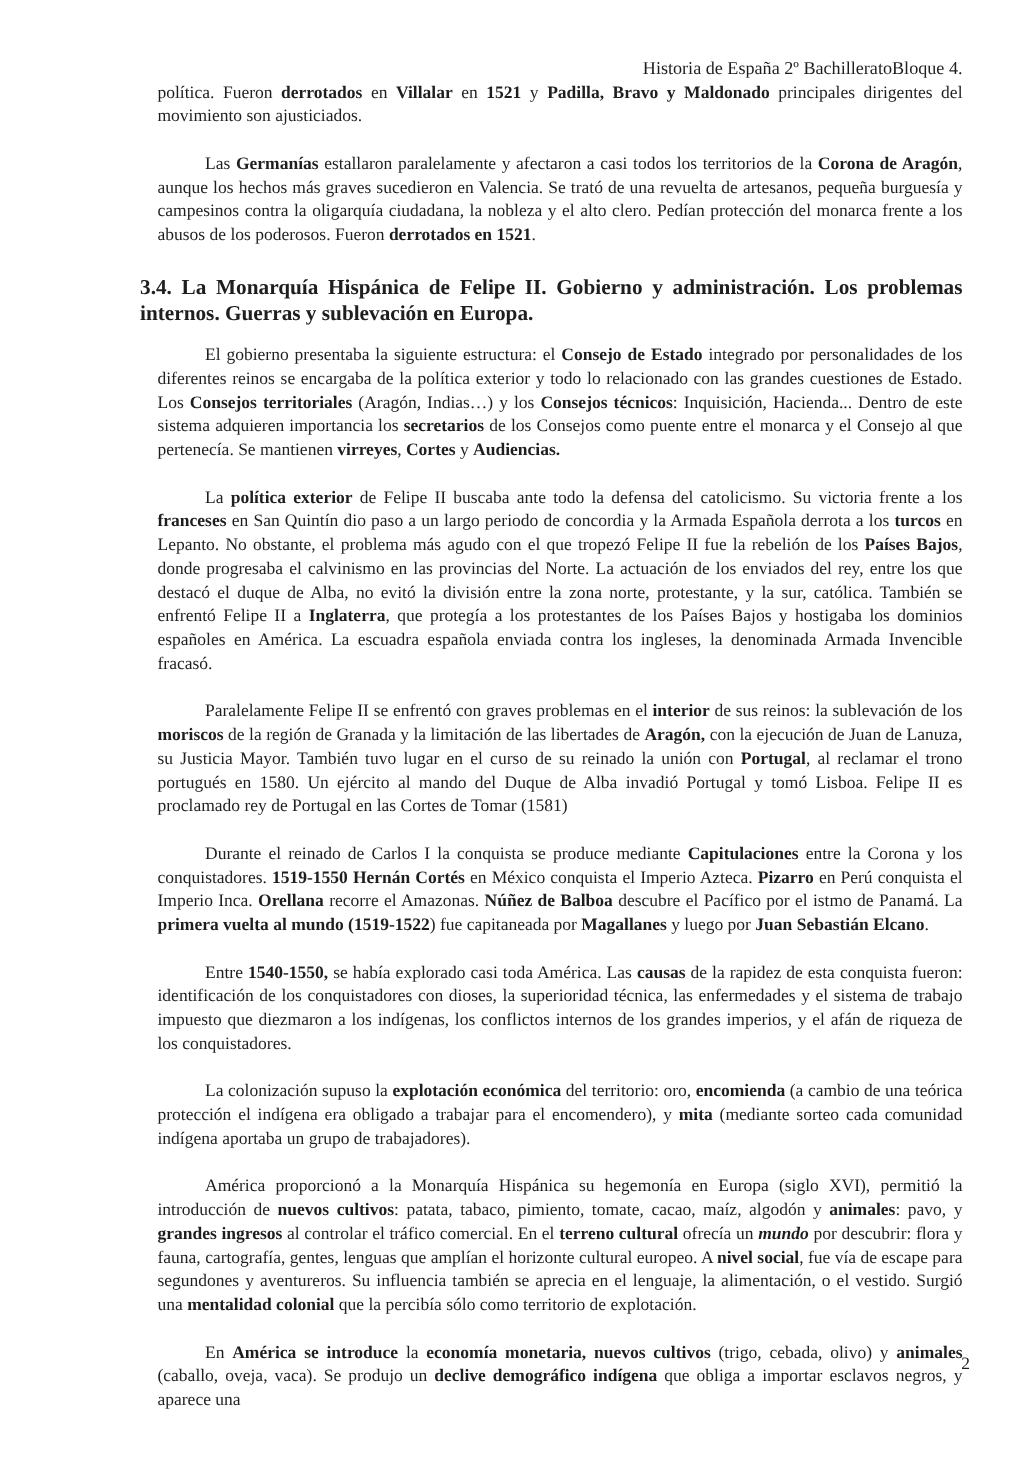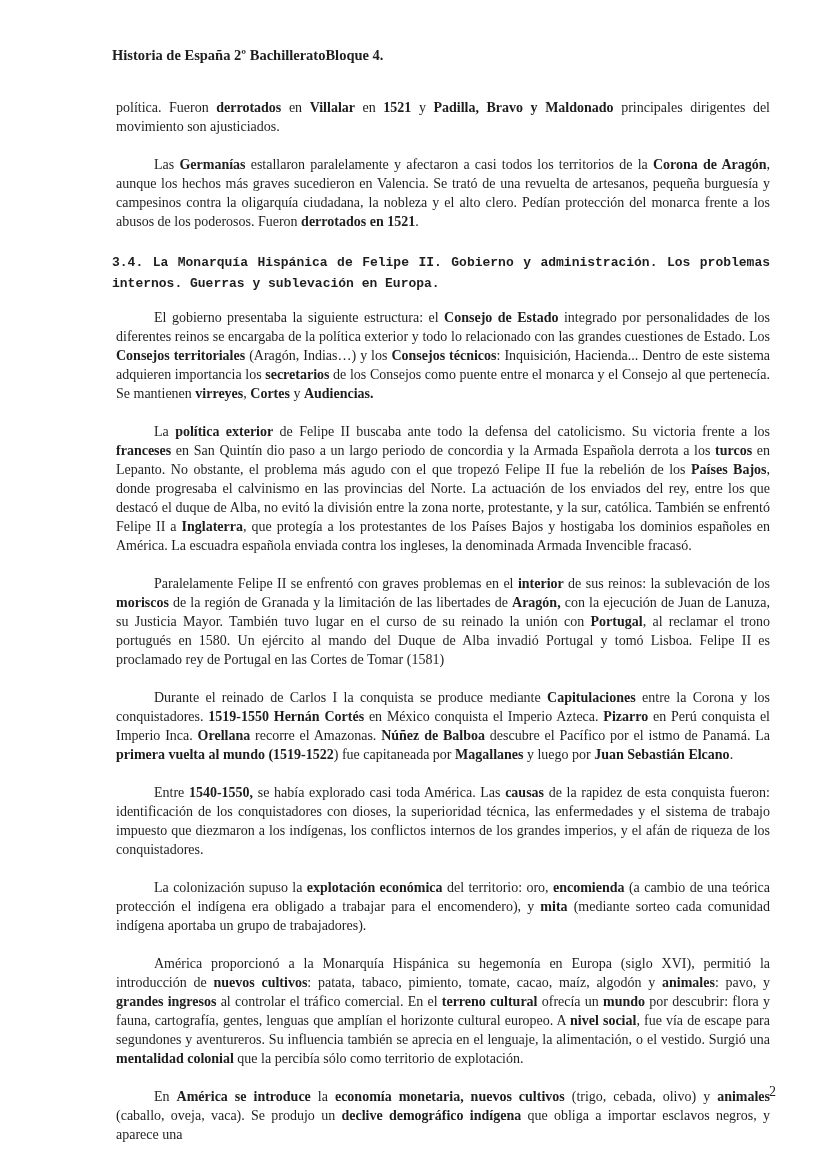--- a/index.html
+++ b/index.html
@@ -8,43 +8,41 @@
     width:828px;height:1171px;
     box-sizing:border-box;
     padding:46px 58px 0 112px;
     background:#ffffff;
     color:#1e1e1e;
     font-family:"Liberation Serif","DejaVu Serif",serif;
     overflow:hidden;
   }
   .doc-header{
     display:flex;
-    justify-content:flex-start;
-    font-weight:bold;
+    justify-content:flex-end;
+    font-weight:normal;
     font-size:14.5px;
     line-height:19px;
-    margin-bottom:33px;
   }
   .para{
     font-size:14px;
     line-height:19px;
     text-align:justify;
-    margin:0 0 19px 4px;
+    margin:0 0 19px 14px;
   }
   .para.indent{text-indent:38px;}
   .heading{
-    font-size:13px;
+    font-size:17px;
     line-height:21px;
     font-weight:bold;
     text-align:justify;
     margin:21px 0 14px 0;
-    font-family:Liberation Mono, monospace;
   }
   .bold{font-weight:bold;}
-  .italic{}
+  .italic{font-style:italic;}
   .page-number{
     position:absolute;
     top:1082px;
     right:52px;
     font-size:14px;
     line-height:19px;
   }
 </style>
 </head>
 <body>

